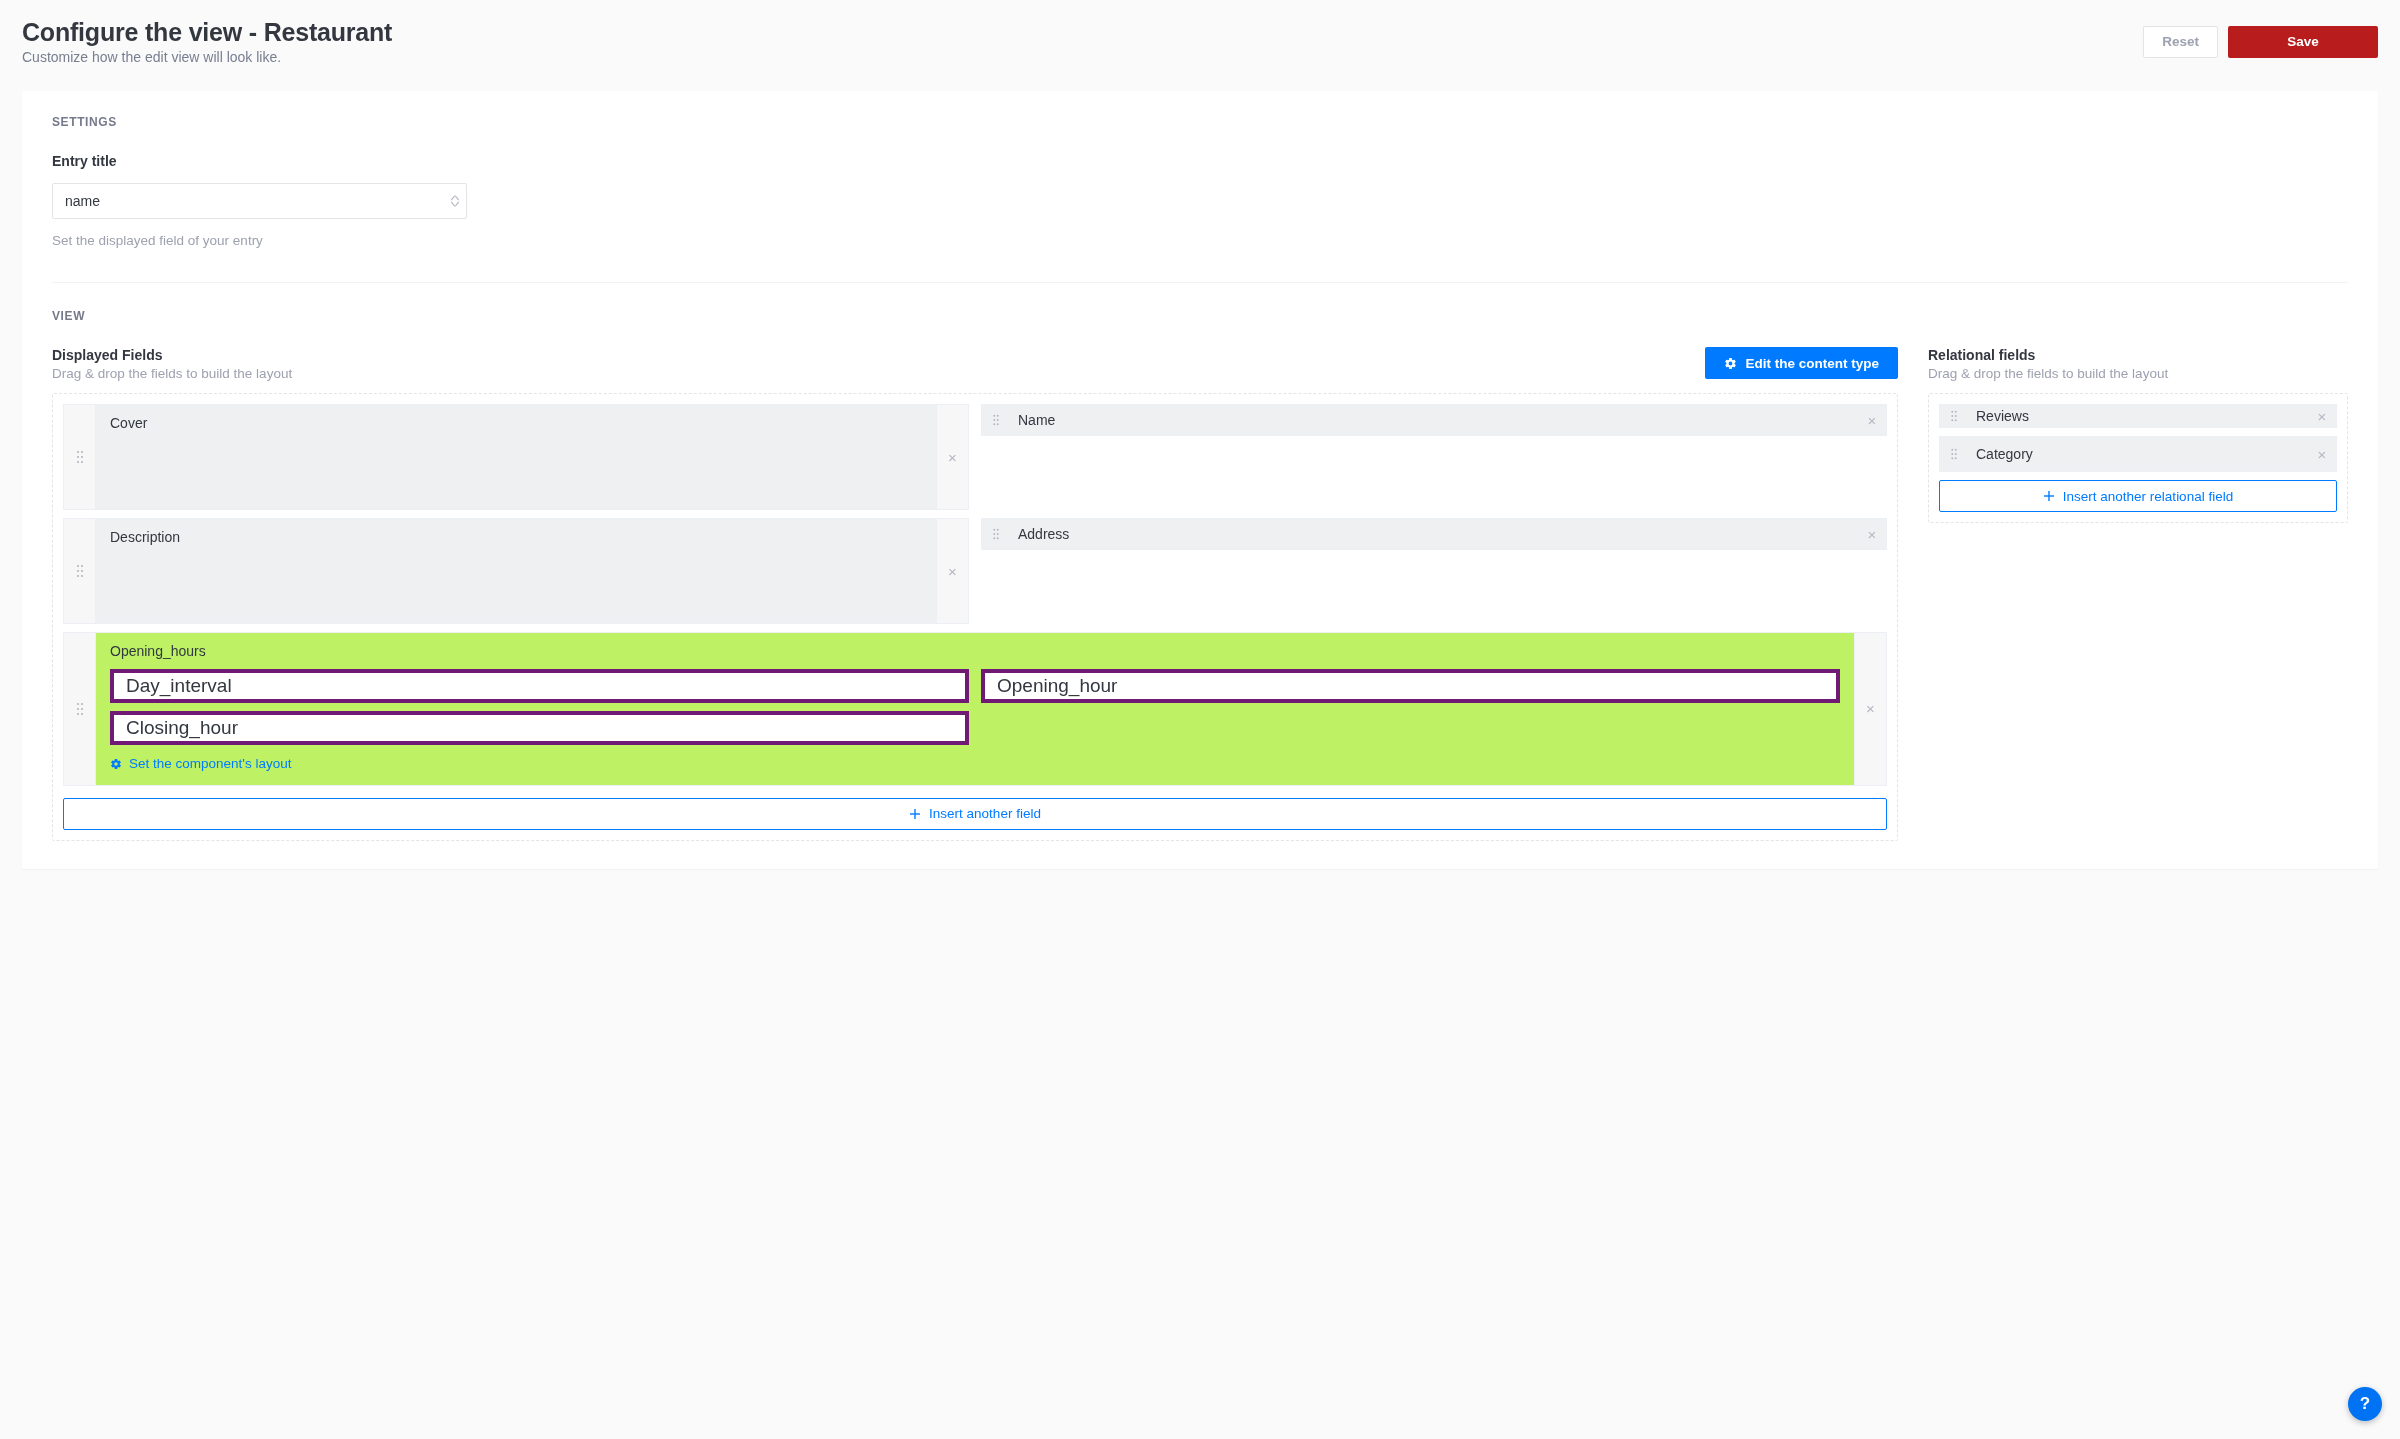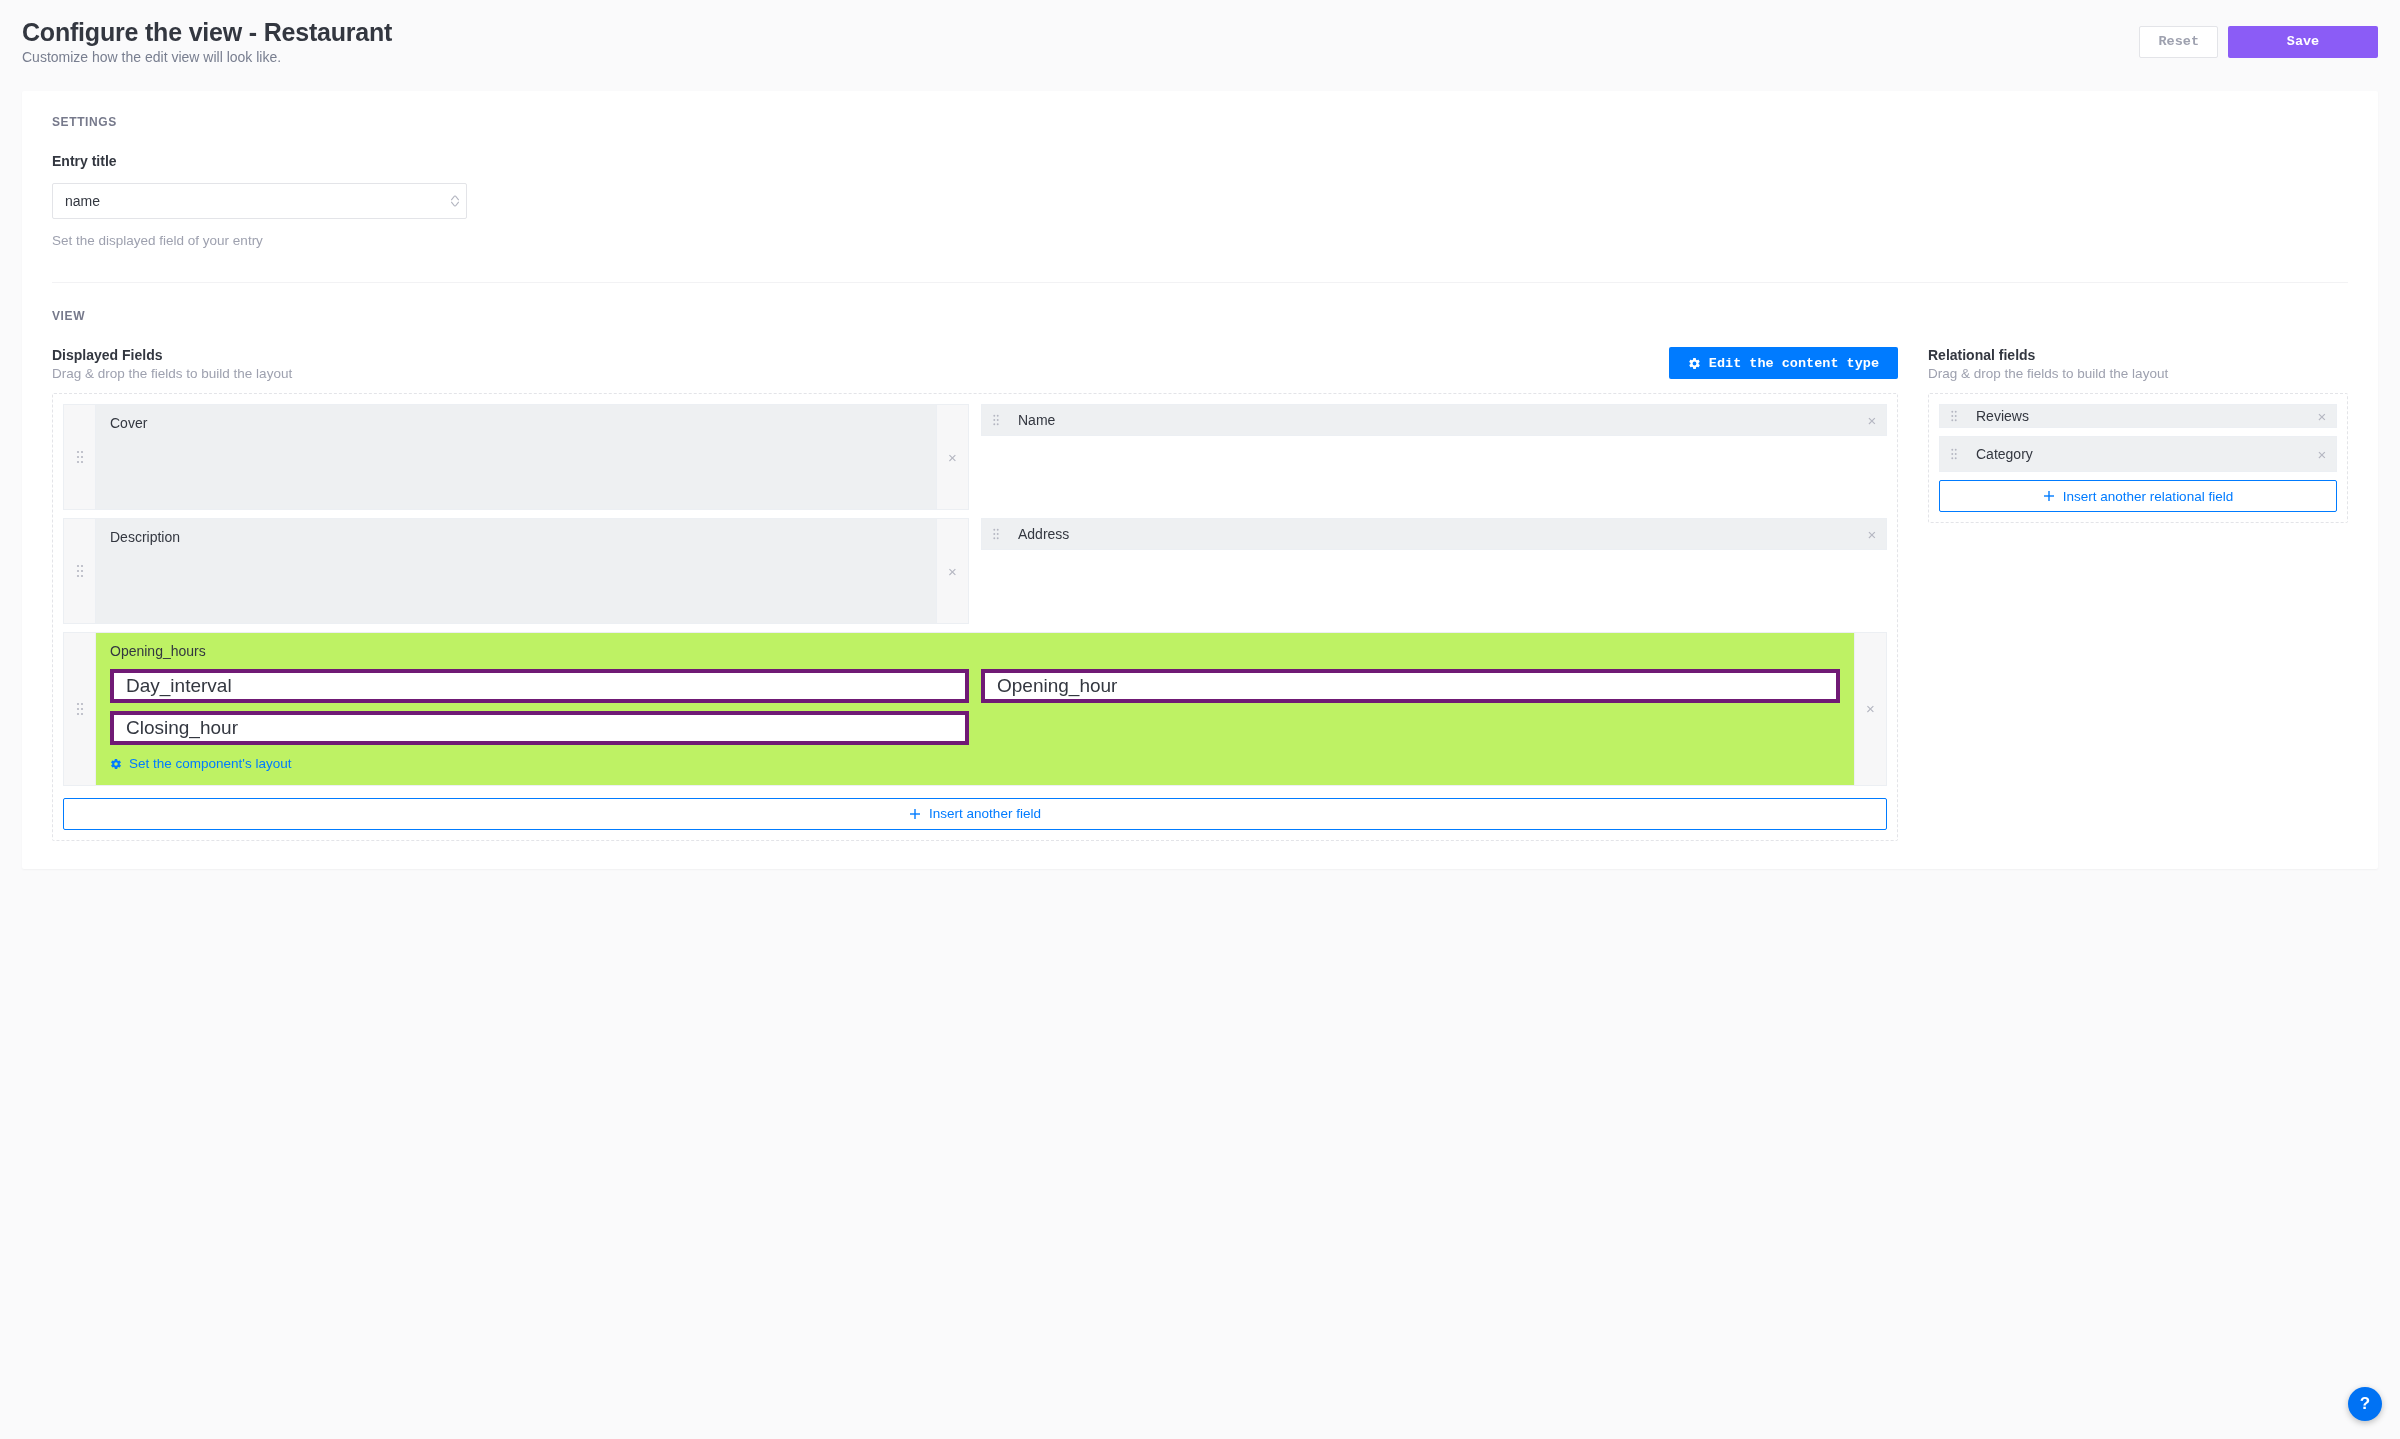--- a/index.html
+++ b/index.html
@@ -36,29 +36,28 @@
     height: 32px;
     border-radius: 2px;
     font-size: 13.5px;
     font-weight: 600;
     padding: 0 18px;
     cursor: pointer;
     border: 1px solid transparent;
     display: inline-flex;
     align-items: center;
     justify-content: center;
-    font-family: Liberation Mono, monospace;
   }
   .btn-reset {
     background: #fff;
     border: 1px solid #e3e4e8;
     color: #9ea1af;
   }
   .btn-save {
-    background: #8b5cf6;
+    background: #b91c1c;
     color: #fff;
     min-width: 150px;
   }
   .btn-primary {
     background: #007bff;
     color: #fff;
     gap: 8px;
   }
   .card {
     background: #fff;

